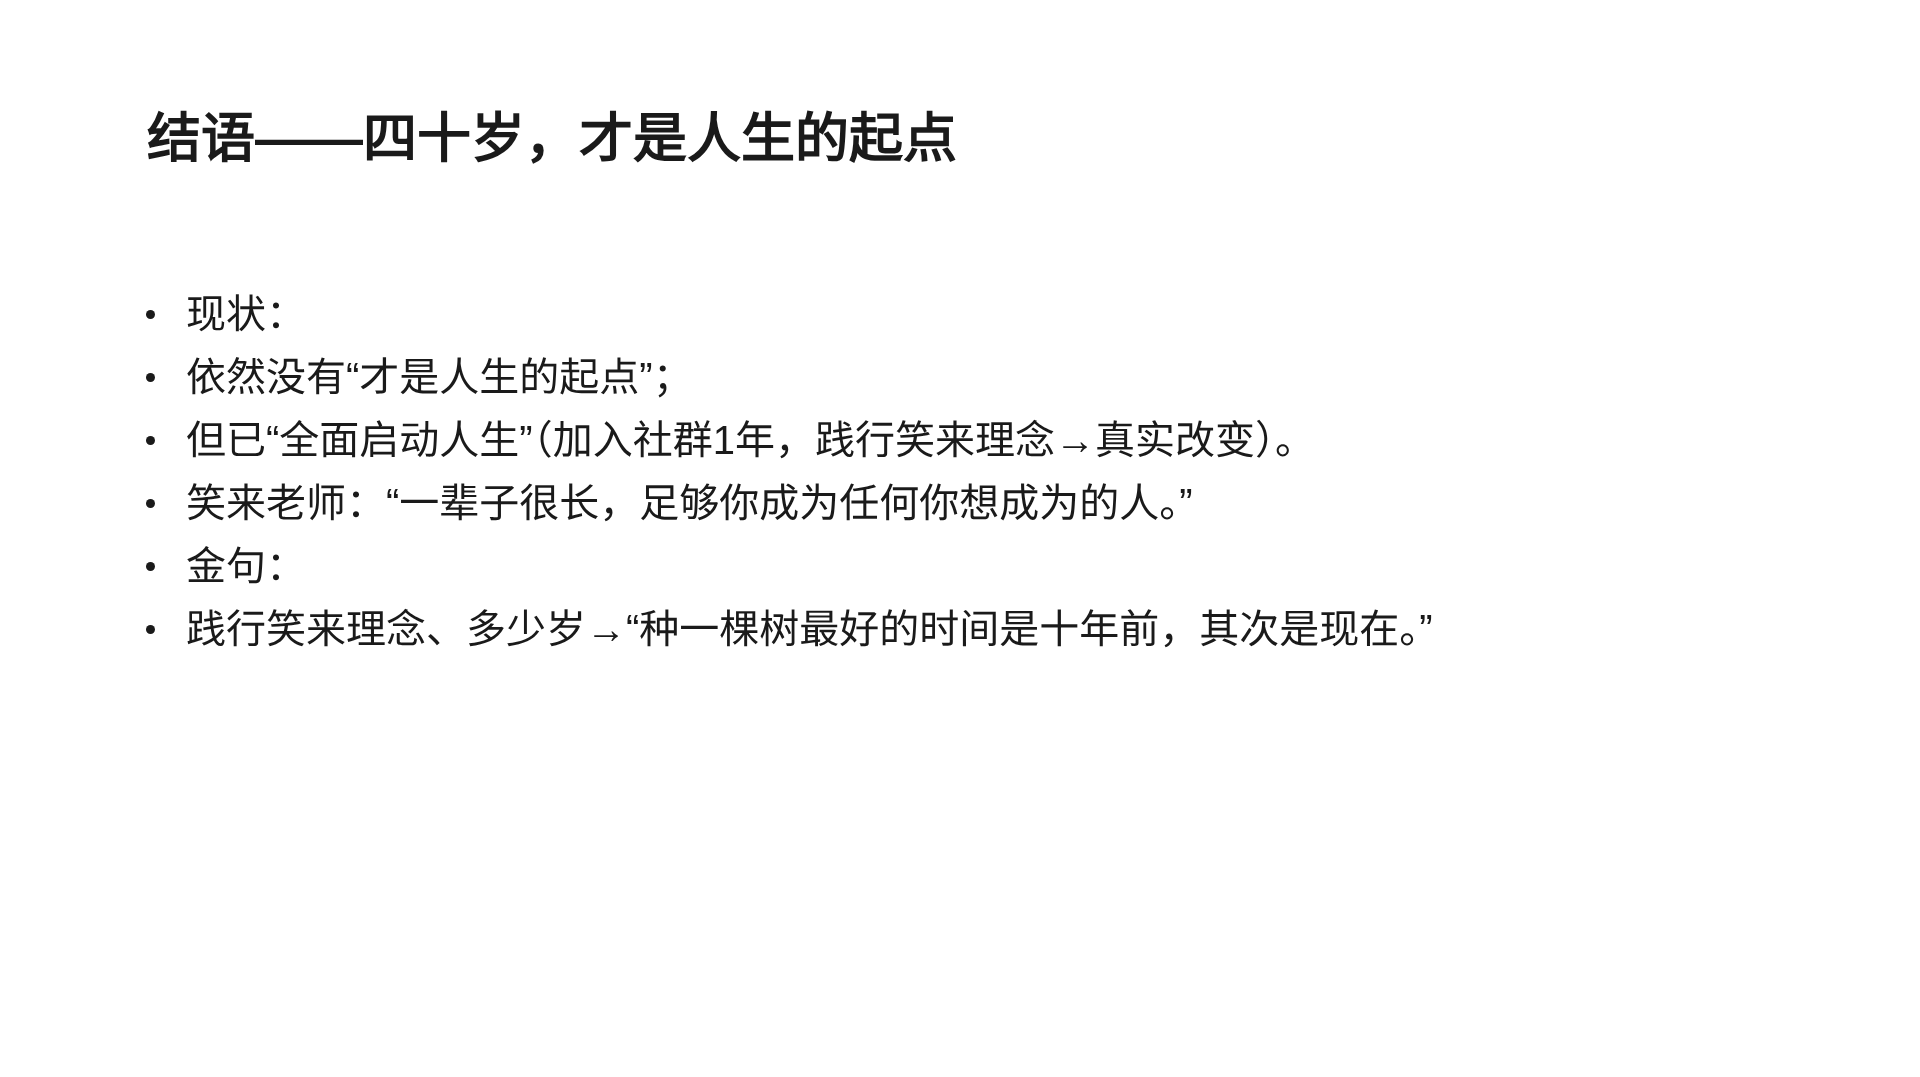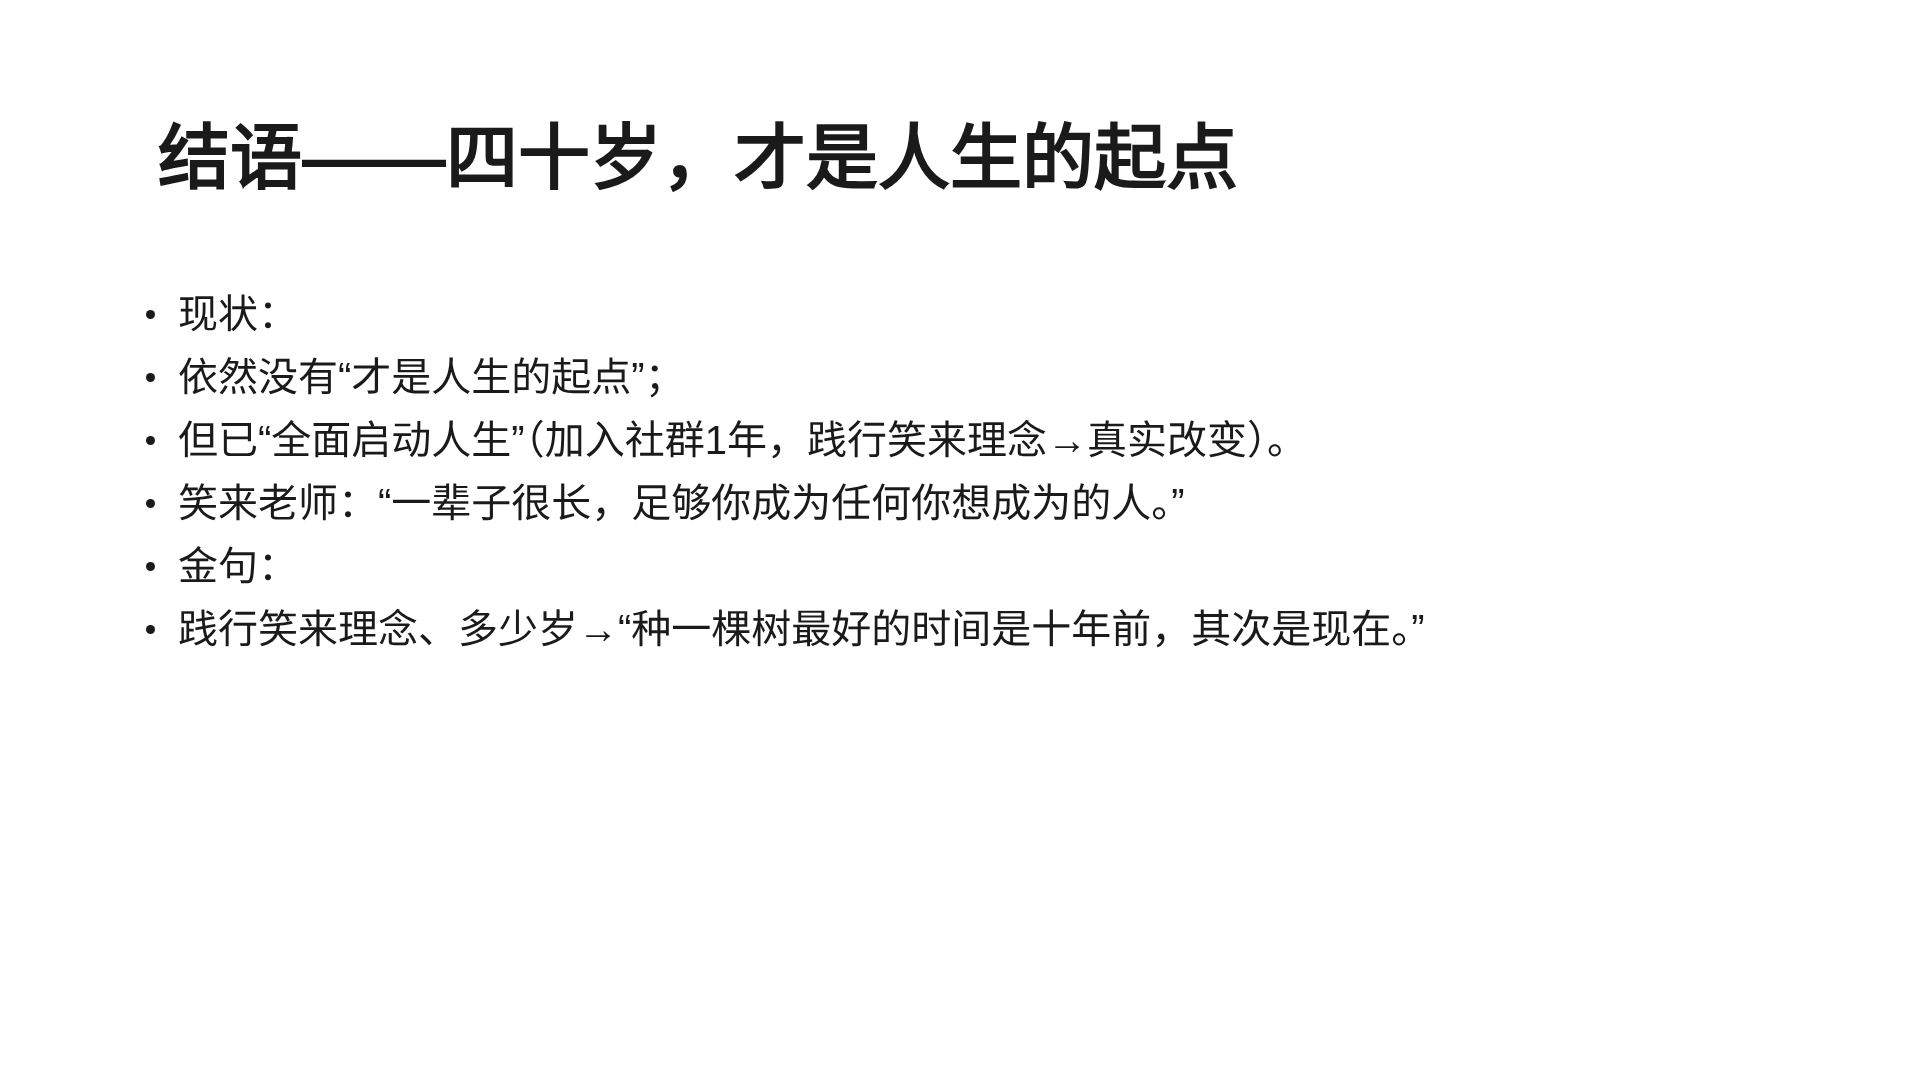--- a/index.html
+++ b/index.html
@@ -16,40 +16,41 @@
     position: relative;
     width: 1920px;
     height: 1077px;
     background: #ffffff;
     overflow: hidden;
   }
   .slide-title {
     position: absolute;
     left: 142px;
     top: 106px;
-    margin: 16px;
-    font-size: 72px;
+    margin: 5px;
+    font-size: 54px;
     line-height: 1;
     font-weight: 700;
     color: #1a1a1a;
     white-space: nowrap;
     letter-spacing: 0;
   }
   .bullet-list {
     position: absolute;
     left: 146px;
     top: 283px;
     margin: 0;
     padding: 0;
     list-style: none;
   }
   .bullet-row {
     display: flex;
     align-items: flex-start;
     height: 63px;
+    gap: 8px;
   }
   .bullet-dot {
     flex: 0 0 9px;
     width: 9px;
     height: 9px;
     margin-top: 27px;
     border-radius: 50%;
     background: #1a1a1a;
   }
   .bullet-text {

